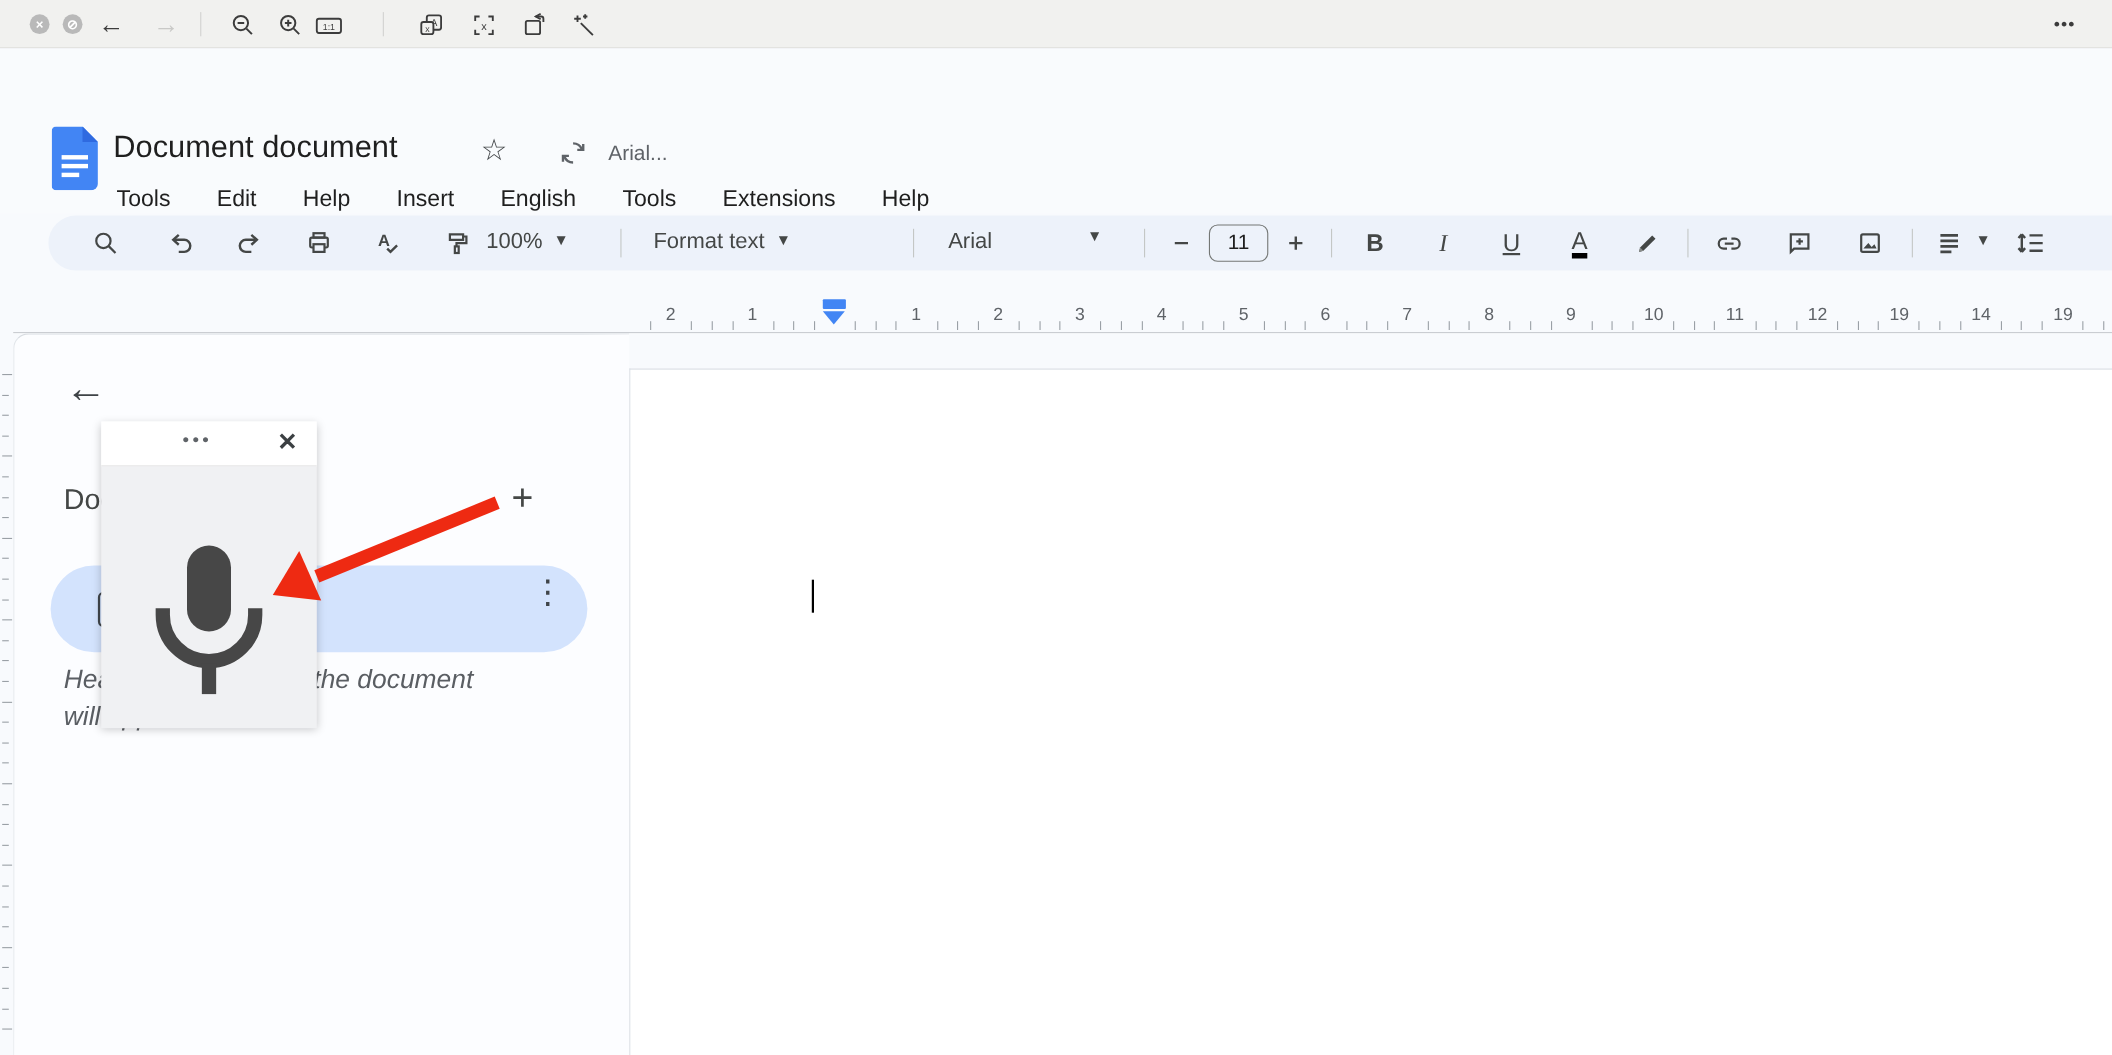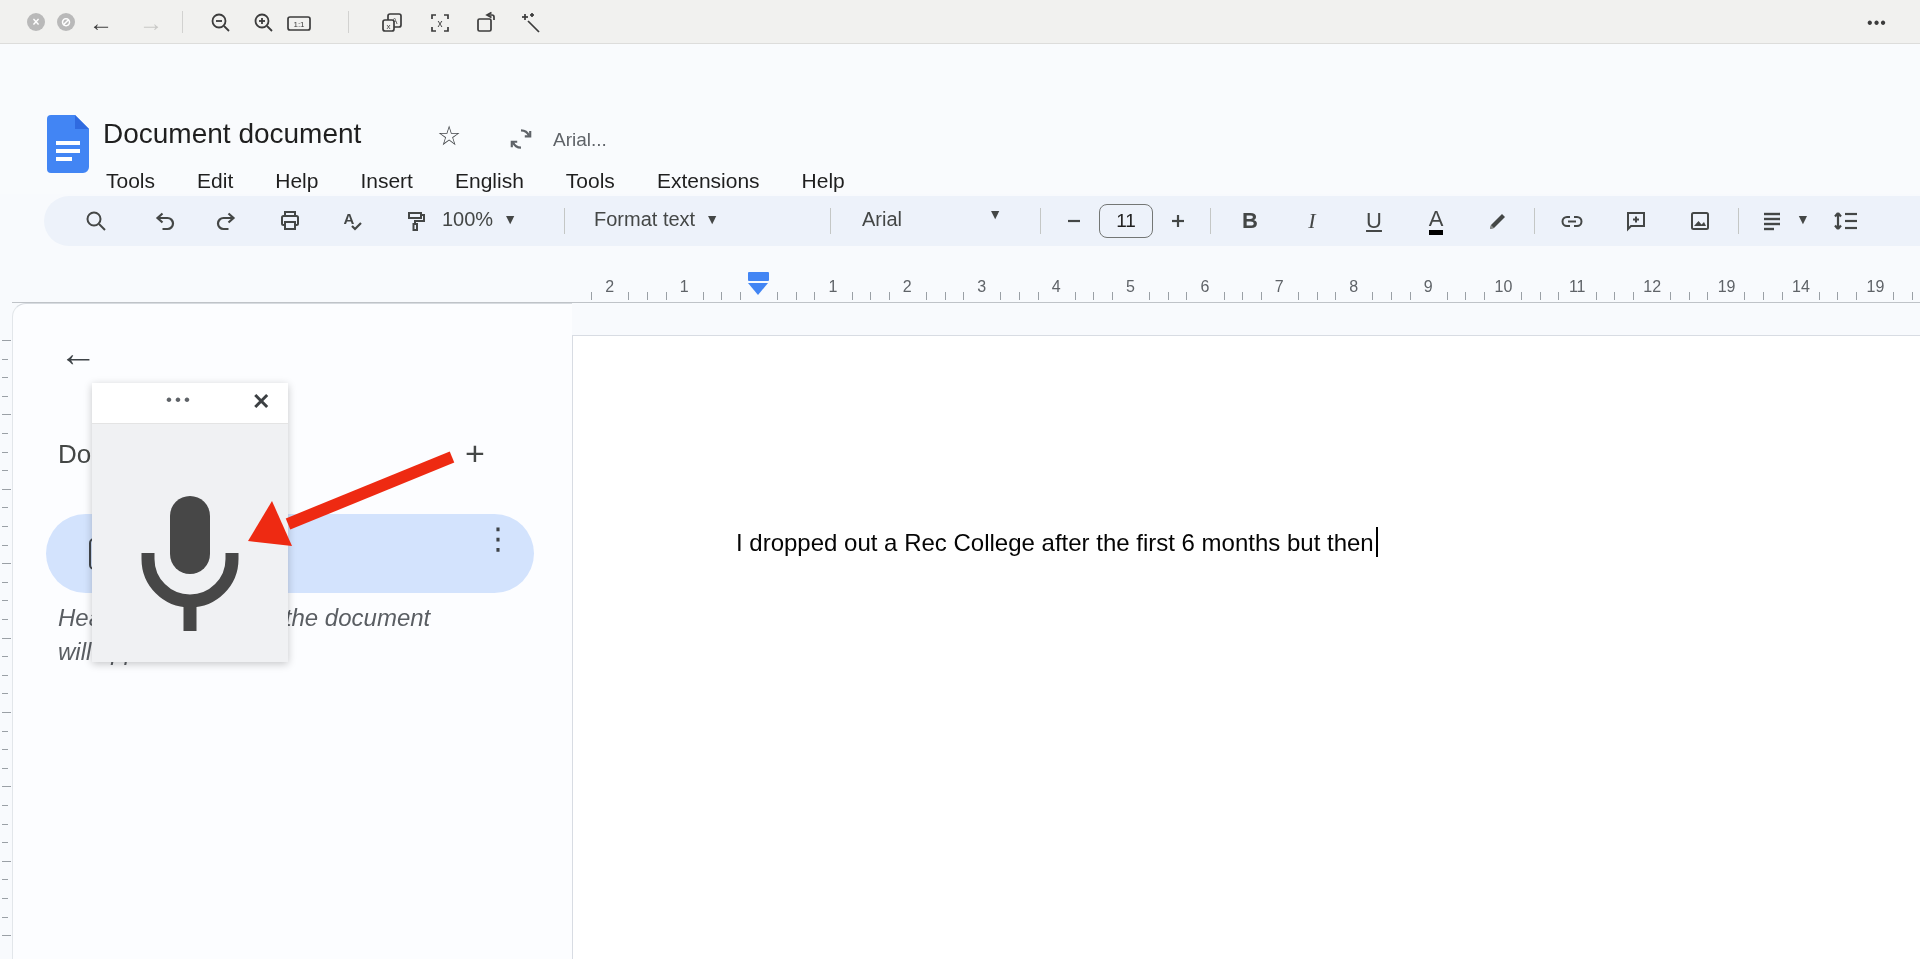--- a/index.html
+++ b/index.html
@@ -395,21 +395,21 @@
       <i class="" style="top: 520.6px;"></i>
       <i class="" style="top: 539.2px;"></i>
       <i class="long" style="top: 557.8px;"></i>
       <i class="" style="top: 576.4px;"></i>
       <i class="" style="top: 595px;"></i>
       <i class="" style="top: 613.6px;"></i>
       <i class="long" style="top: 632.2px;"></i>
     </div>
 
   <div class="page">
-    <div class="doctext"><span>I dropped out a Rec College after the first 6 months but then</span><span class="cursor"></span></div>
+    <div class="doctext"><span class="cursor"></span></div>
   </div>
 
   <div class="panel">
     <div class="backarrow">←</div>
     <div class="paneltitle">Document tabs</div>
     <div class="addtab">+</div>
     <div class="tabpill">
       <div class="tabicon"></div>
       <div class="tabmenu">⋮</div>
     </div>

